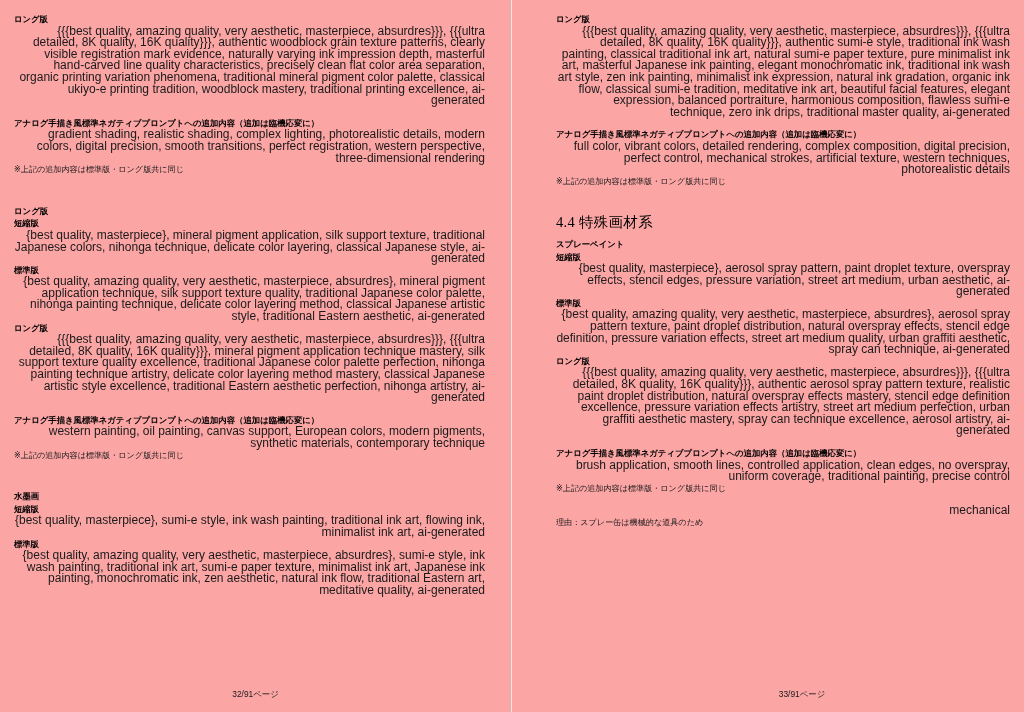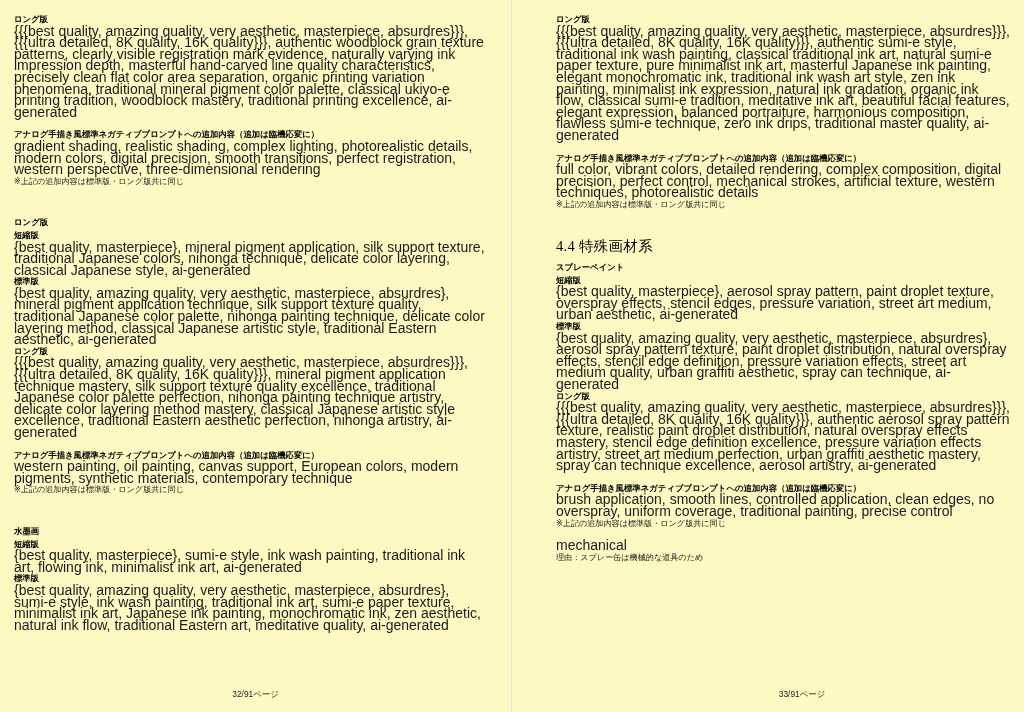--- a/index.html
+++ b/index.html
@@ -17,21 +17,21 @@
   .spread {
     display: flex;
     width: 1024px;
     height: 712px;
     background: #ffffff;
   }
   .page {
     position: relative;
     width: 512px;
     height: 712px;
-    background: #fef9c3;
+    background: #fca5a5;
     box-sizing: border-box;
     padding: 14px 22px 0 14px;
     overflow: hidden;
   }
   .page.left {
     border-right: 1px solid #e8e8e8;
     padding-left: 14px;
     padding-right: 26px;
   }
   .page.right {
@@ -63,24 +63,24 @@
     margin: 0;
   }
   .h-addnote {
     font-size: 8.4px;
     font-weight: bold;
     color: #000;
     margin: 0;
   }
   p.body-text {
     margin: 0;
-    font-size: 14px;
+    font-size: 12px;
     line-height: 11.6px;
     color: #1a1a1a;
-    text-align: left;
+    text-align: right;
   }
   .note-line {
     margin: 0;
     font-size: 8.1px;
     line-height: 11.6px;
     color: #1a1a1a;
   }
   .gap-md { height: 11px; }
   .gap-xl { height: 30px; }
   .block { margin: 0; }

